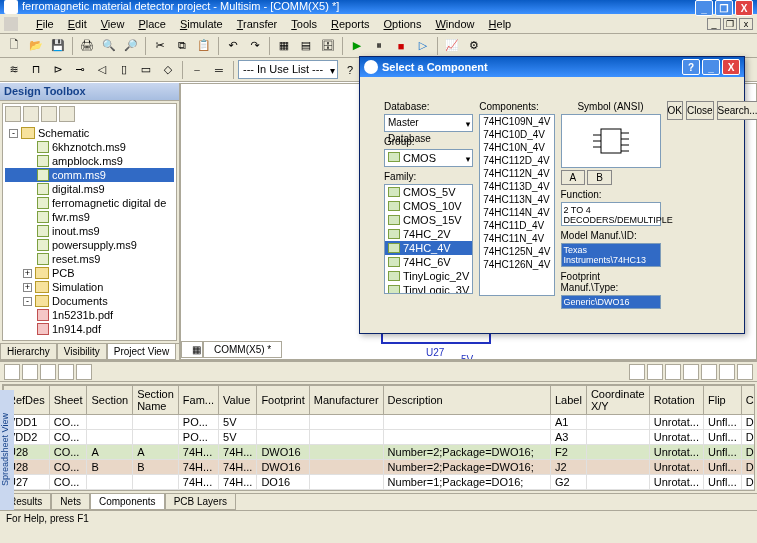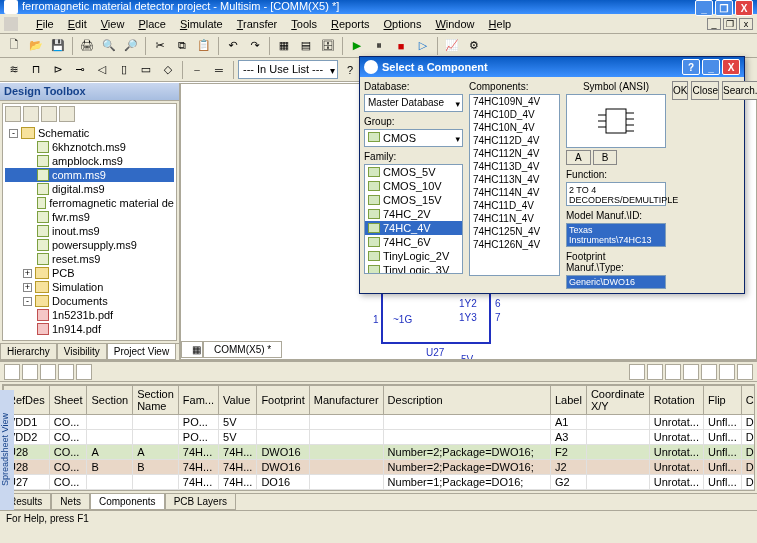--- a/index.html
+++ b/index.html
@@ -56,21 +56,21 @@
 .chip-title { position:absolute; left:220px; top:140px; color:#2030c0; text-align:center; width:80px; }
 .pin-lbl { position:absolute; color:#2030c0; font-size:10px; }
 .doc-tab { position:absolute; left:0; bottom:0; height:20px; display:flex; align-items:center; }
 .doc-tab span { border:1px solid #aca899; background:#fff; padding:2px 10px; font-size:10px; }
 
 
 .dialog { position:absolute; left:359px; top:56px; width:386px; background:#ece9d8; border:1px solid #0a246a; box-shadow:2px 2px 6px rgba(0,0,0,.3); z-index:50; }
 .dialog .dlg-title { background:linear-gradient(#0a5bc4,#3d91ff); color:#fff; height:20px; display:flex; align-items:center; padding:0 4px; }
 .dialog .dlg-title .globe { width:14px; height:14px; background:#fff; border-radius:50%; margin-right:4px; }
 .dialog .dlg-title .t { flex:1; font-weight:bold; }
-.dialog .dlg-body { padding:4px; display:flex; gap:6px; }
+.dialog .dlg-body { padding:24px; display:flex; gap:6px; }
 .dcol1 { width:100px; }
 .dcol2 { width:92px; }
 .dcol3 { width:100px; }
 .dcol4 { width:68px; display:flex; flex-direction:row; gap:3px; }
 .dlabel { font-size:10px; margin-bottom:2px; margin-top:4px; }
 .dlabel:first-child { margin-top:0; }
 .dcombo { height:18px; border:1px solid #7f9db9; background:#fff; padding:0 12px 0 3px; position:relative; font-size:10px; line-height:16px; }
 .dcombo::after { content:"▾"; position:absolute; right:2px; top:1px; font-size:9px; }
 .dlist { border:1px solid #7f9db9; background:#fff; height:110px; overflow-y:auto; }
 .dlist .li { padding:1px 3px; font-size:10px; cursor:pointer; display:flex; align-items:center; gap:3px; }
@@ -207,21 +207,21 @@
           <div class="tnode indent2 sel">
             <span class="dicon"></span>
             <span>comm.ms9</span>
           </div>
           <div class="tnode indent2">
             <span class="dicon"></span>
             <span>digital.ms9</span>
           </div>
           <div class="tnode indent2">
             <span class="dicon"></span>
-            <span>ferromagnetic material de</span>
+            <span>ferromagnetic digital de</span>
           </div>
           <div class="tnode indent2">
             <span class="dicon"></span>
             <span>fwr.ms9</span>
           </div>
           <div class="tnode indent2">
             <span class="dicon"></span>
             <span>inout.ms9</span>
           </div>
           <div class="tnode indent2">

